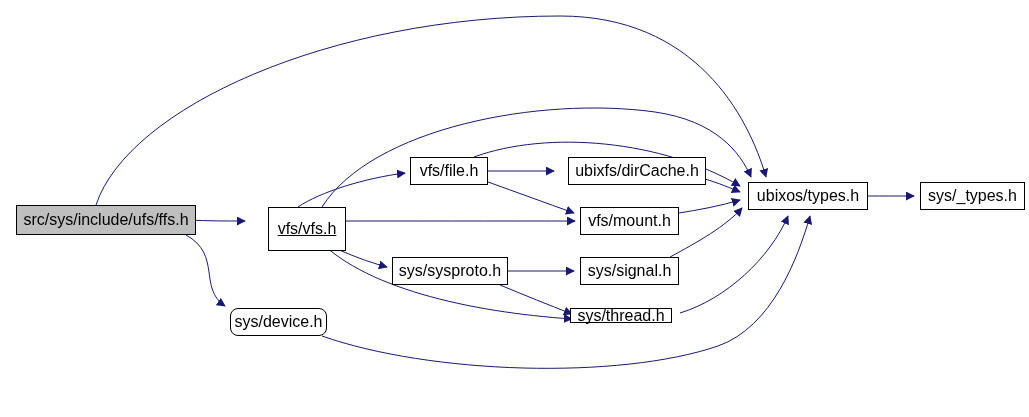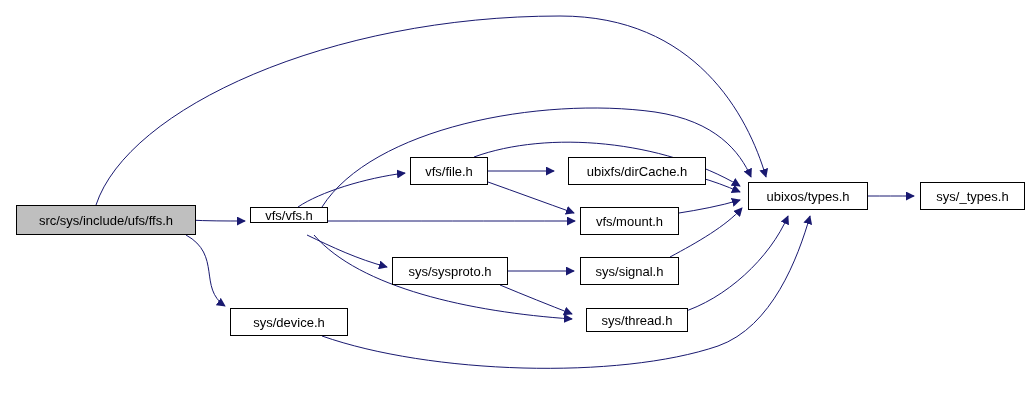--- a/index.html
+++ b/index.html
@@ -11,21 +11,21 @@
     overflow:hidden;
   }
   .edge-layer{position:absolute;left:0;top:0;width:1029px;height:417px;}
   .edge{fill:none;stroke:#191970;stroke-width:1;}
   .node{
     position:absolute;
     box-sizing:border-box;
     border:1px solid #000000;
     background:#ffffff;
     color:#000000;
-    font-size:13px;
+    font-size:16px;
     text-align:center;
     white-space:nowrap;
     display:flex;
     align-items:center;
     justify-content:center;
     cursor:pointer;
   }
   .node.main{
     background:#bfbfbf;
     cursor:default;
@@ -58,24 +58,24 @@
         <path d="M 508 271 C 530 271 552 271 574 271" class="edge" marker-end="url(#arrow)"></path>
         <path d="M 500 285 C 524 295 549 305 572 314" class="edge" marker-end="url(#arrow)"></path>
         <path d="M 670 257 C 698 242 726 226 742 208" class="edge" marker-end="url(#arrow)"></path>
         <path d="M 680 313 C 726 299 770 258 788 216" class="edge" marker-end="url(#arrow)"></path>
         <path d="M 322 336 C 430 374 618 380 718 346 C 772 327 798 258 810 216" class="edge" marker-end="url(#arrow)"></path>
         <path d="M 868 196 C 883 196 898 196 914 196" class="edge" marker-end="url(#arrow)"></path>
       </g>
   </svg>
   <div>
       <div class="node main" style="left: 8px; top: 205px; width: 180px; height: 30px; margin-left: 8px;">src/sys/include/ufs/ffs.h</div>
-      <div class="node" style="left: 250px; top: 207px; width: 78px; height: 16px;">vfs/vfs.h</div>
+      <div class="node" style="left: 268px; top: 207px; width: 78px; height: 44px; text-decoration: underline;">vfs/vfs.h</div>
       <div class="node" style="left: 410px; top: 157px; width: 78px; height: 28px;">vfs/file.h</div>
       <div class="node" style="left: 560px; top: 157px; width: 138px; height: 28px; margin-left: 8px;">ubixfs/dirCache.h</div>
       <div class="node" style="left: 580px; top: 207px; width: 99px; height: 28px;">vfs/mount.h</div>
       <div class="node" style="left: 392px; top: 257px; width: 116px; height: 28px;">sys/sysproto.h</div>
       <div class="node" style="left: 580px; top: 257px; width: 99px; height: 28px;">sys/signal.h</div>
-      <div class="node" style="left: 230px; top: 308px; width: 118px; height: 28px;">sys/device.h</div>
-      <div class="node" style="left: 586px; top: 308px; width: 102px; height: 24px;">sys/thread.h</div>
+      <div class="node" style="left: 230px; top: 308px; width: 97px; height: 28px; border-radius: 8px;">sys/device.h</div>
+      <div class="node" style="left: 570px; top: 308px; width: 102px; height: 15px;">sys/thread.h</div>
       <div class="node" style="left: 748px; top: 182px; width: 120px; height: 28px;">ubixos/types.h</div>
       <div class="node" style="left: 920px; top: 182px; width: 105px; height: 28px;">sys/_types.h</div>
     </div>
 </div>
 
 </body></html>

